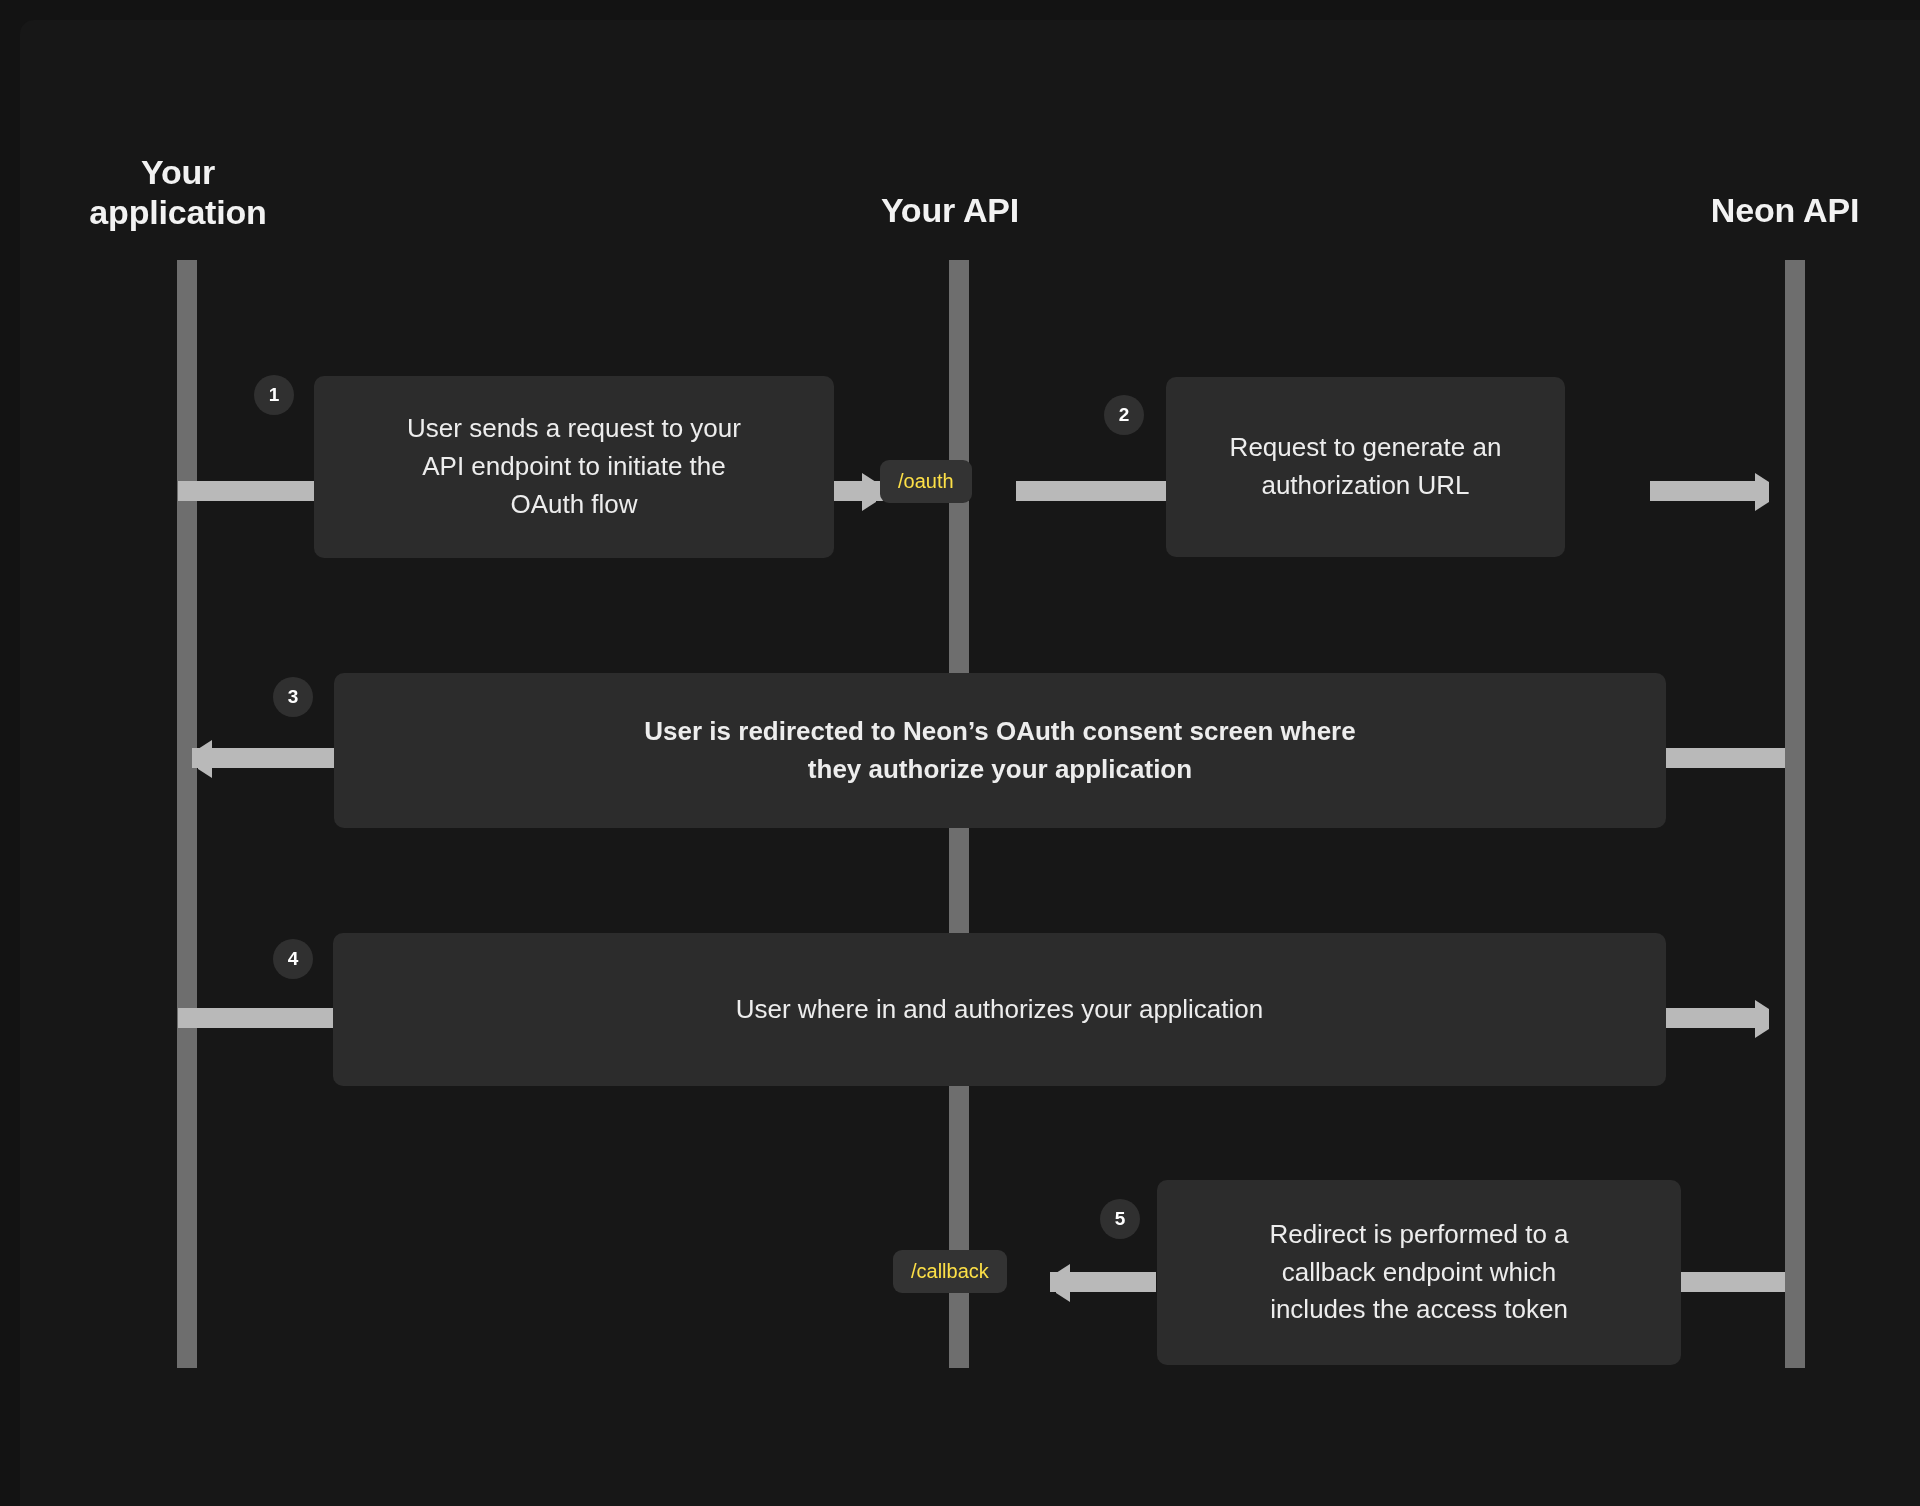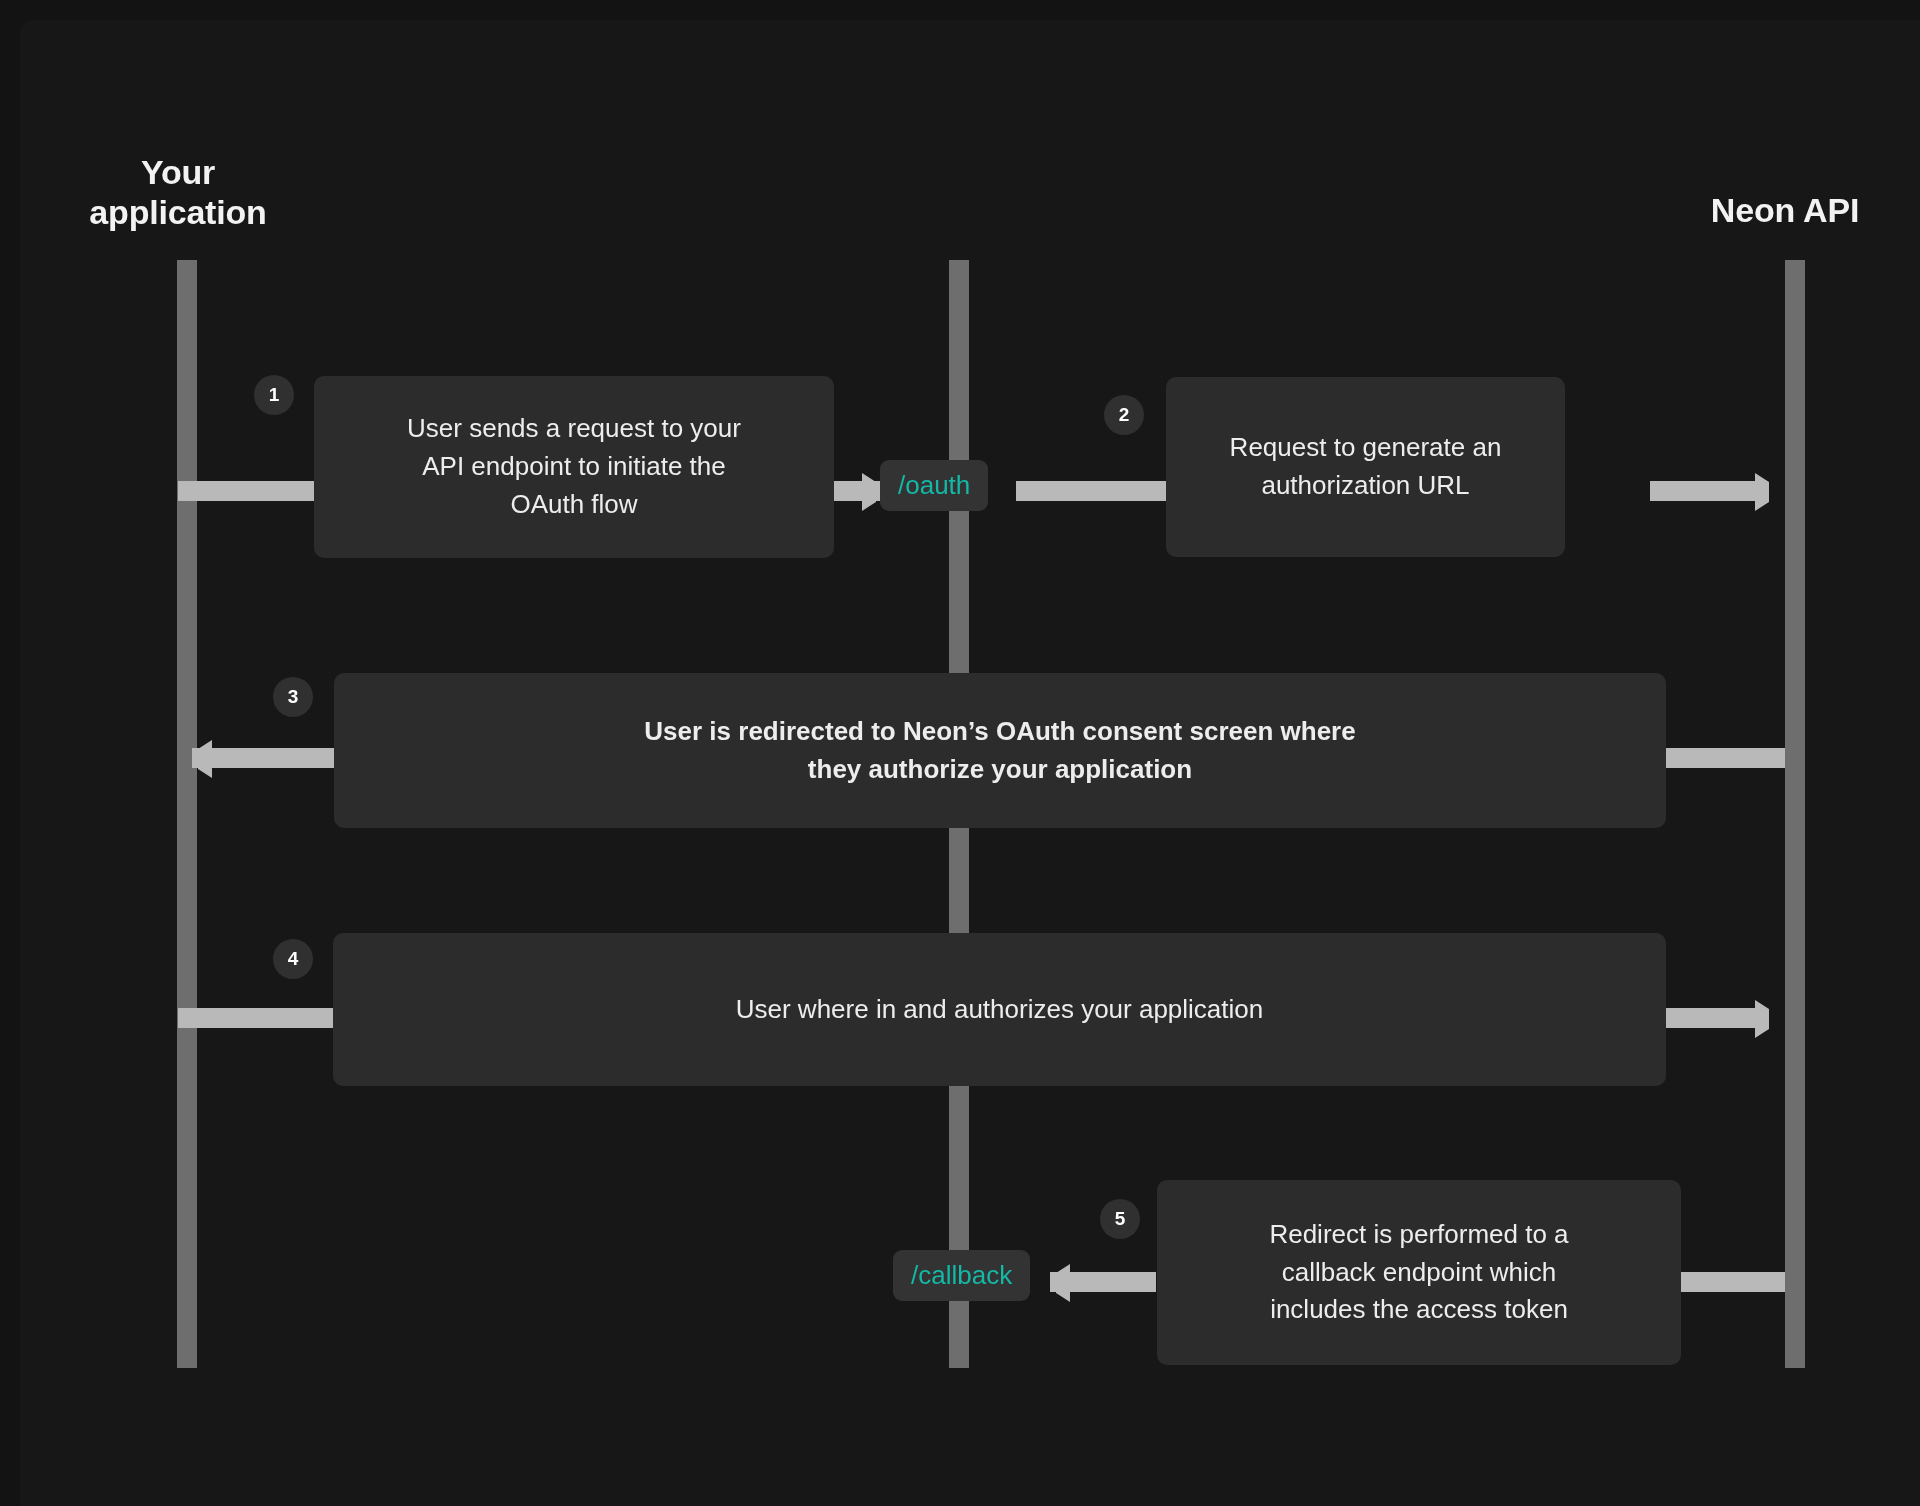--- a/index.html
+++ b/index.html
@@ -74,22 +74,22 @@
     justify-content: center;
     z-index: 5;
   }
 
   
   .pill {
     position: absolute;
     background: #333333;
     border-radius: 9px;
     padding: 9px 18px;
-    color: #14b8a6;
-    font-size: 26px;
+    color: #fde047;
+    font-size: 20px;
     line-height: 1.25;
     white-space: nowrap;
     z-index: 6;
   }
 
   
   .conn {
     position: absolute;
     height: 2px;
     background: #b9b9b9;
@@ -105,20 +105,21 @@
   .arrow-left  { border-right: 14px solid #b9b9b9; }
 </style>
 </head>
 <body>
 
 <div id="canvas">
 
   <div class="actor-label" style="left: 0px; top: 122px; width: 316px;">Your
 application</div>
 
+  <div class="actor-label" style="left: 770px; top: 160px; width: 320px;">Your API</div>
 
   <div class="actor-label" style="left: 1610px; top: 160px; width: 310px;">Neon API</div>
 
   <div class="lifeline" style="left: 157px;"></div>
   <div class="lifeline" style="left: 929px;"></div>
   <div class="lifeline" style="left: 1765px;"></div>
 
   <div class="conn" style="left: 158px; top: 461px; width: 710px;"></div>
   <div class="arrow-head arrow-right" style="left: 842px; top: 453px;"></div>
 

